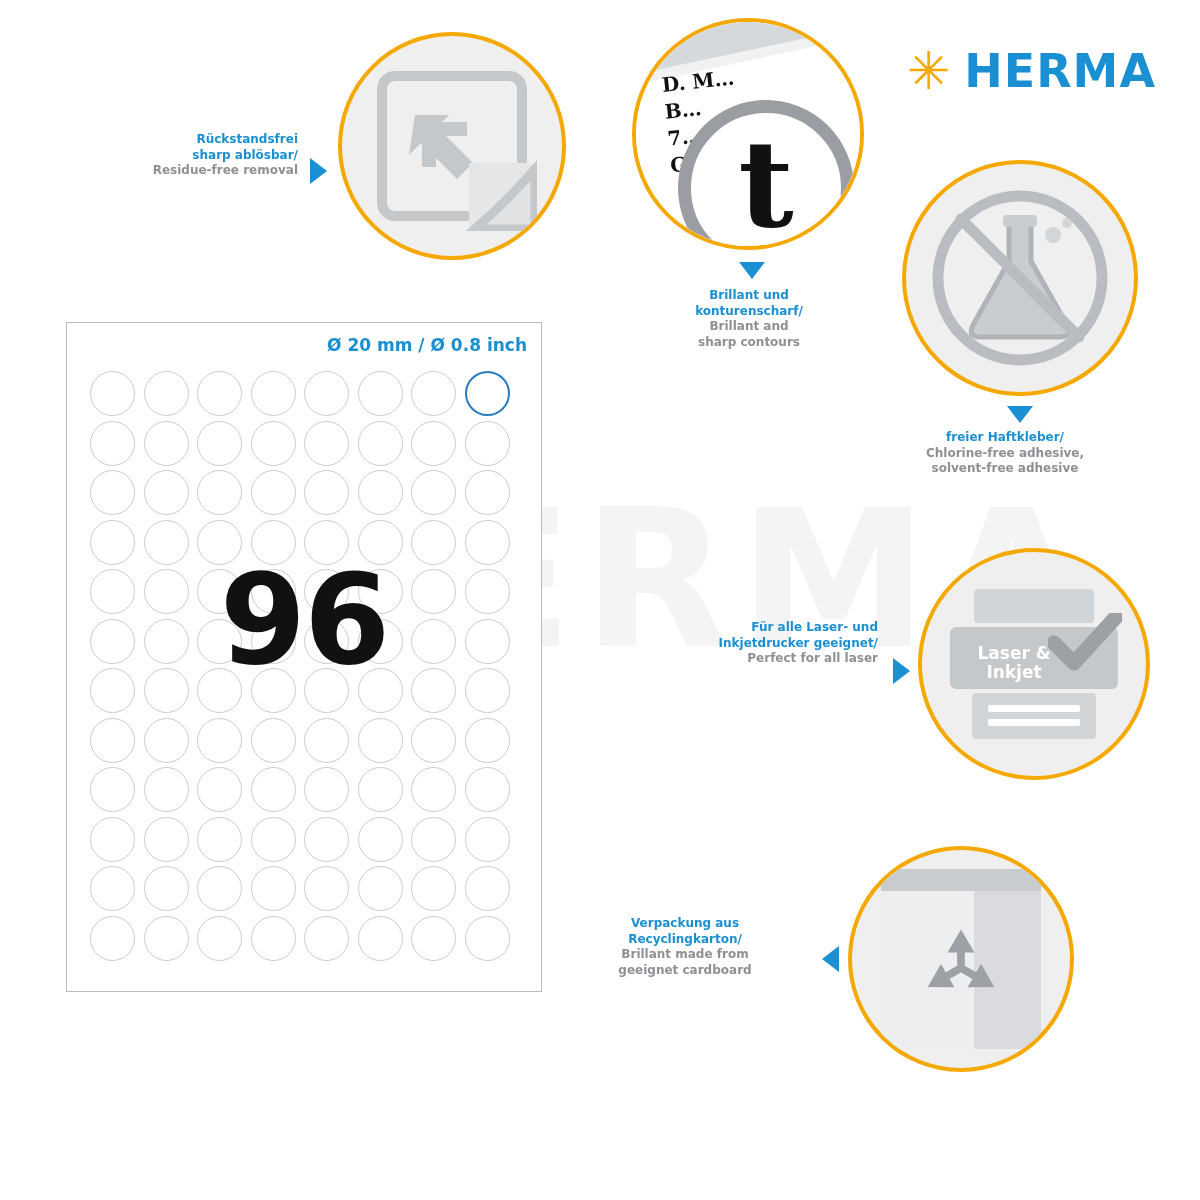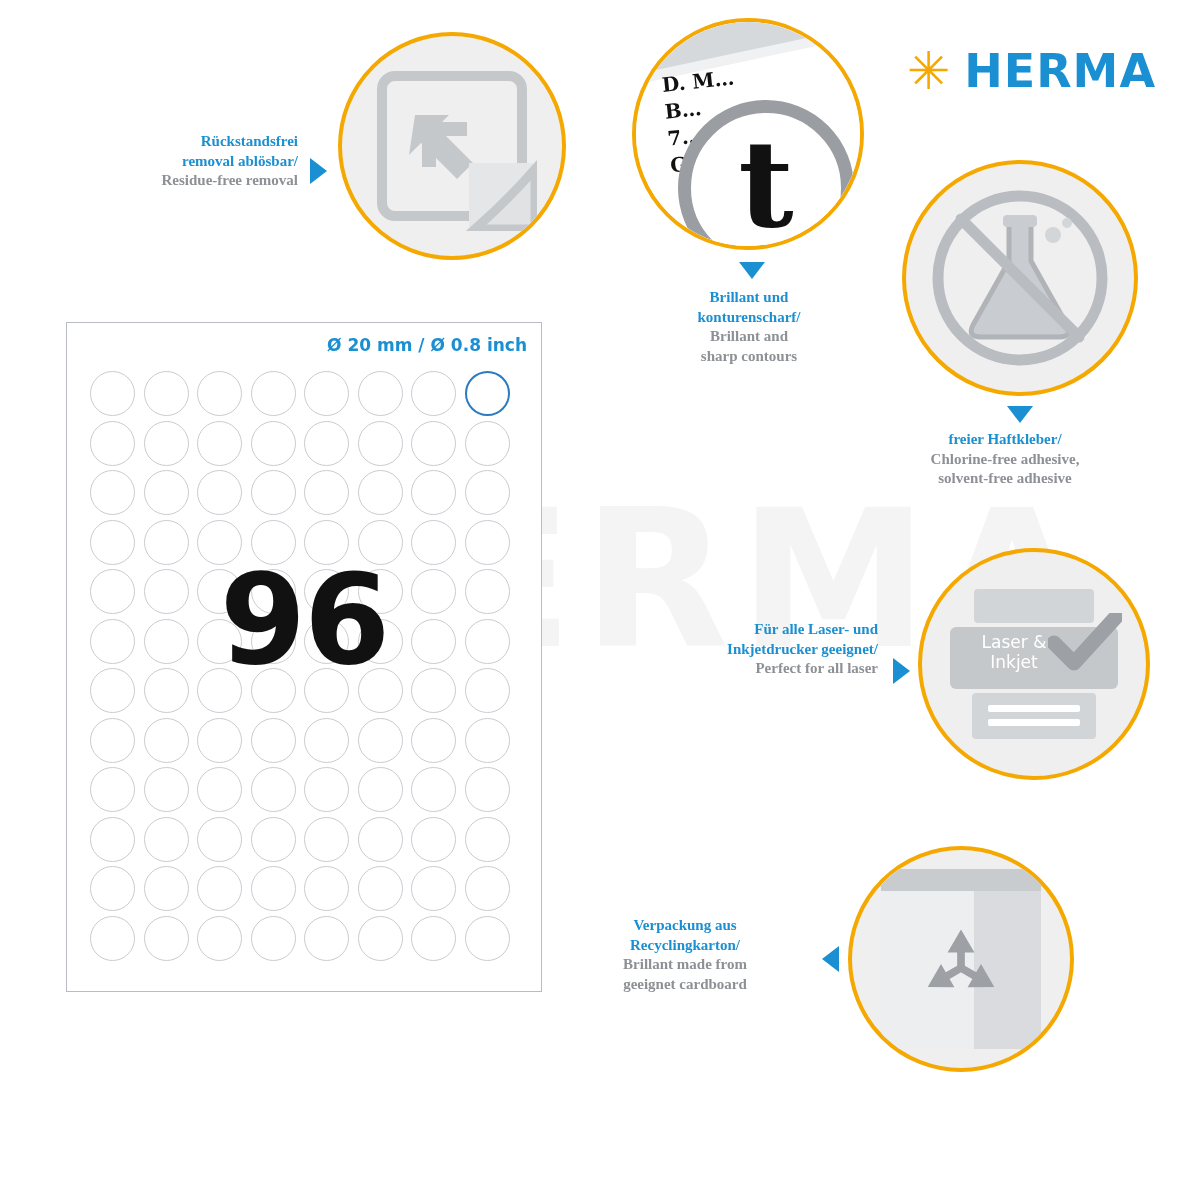--- a/index.html
+++ b/index.html
@@ -76,22 +76,21 @@
     background:#efefef;
     border:4px solid #f5a800;
     box-sizing:border-box;
     z-index:3;
     overflow:hidden;
   }
   .cap{
     position:absolute;
     z-index:4;
     line-height:1.3;
-    font-size:15px;
-    font-family:Liberation Serif, serif;
+    font-size:12px;
   }
   .cap .de{color:#1a8fd1;font-weight:bold;display:block;}
   .cap .en{color:#8d9094;font-weight:bold;display:block;}
   .cap.right{text-align:right;}
   .cap.center{text-align:center;}
 
   .tri{position:absolute;width:0;height:0;z-index:4;}
   .tri.l{border-top:13px solid transparent;border-bottom:13px solid transparent;border-left:17px solid #1a8fd1;}
   .tri.r{border-top:13px solid transparent;border-bottom:13px solid transparent;border-right:17px solid #1a8fd1;}
   .tri.d{border-left:13px solid transparent;border-right:13px solid transparent;border-top:17px solid #1a8fd1;}
@@ -145,22 +144,22 @@
 
   .printer{position:relative;width:180px;height:150px;}
   .printer .top{position:absolute;left:30px;top:0;width:120px;height:34px;background:#d2d5d8;border-radius:4px;}
   .printer .body{position:absolute;left:6px;top:38px;width:168px;height:62px;background:#c5c8cb;border-radius:6px;}
   .printer .out{position:absolute;left:28px;top:104px;width:124px;height:46px;background:#d2d5d8;border-radius:4px;}
   .printer .line{position:absolute;background:#fff;height:7px;border-radius:2px;}
   .printer .t1{left:44px;top:116px;width:92px;}
   .printer .t2{left:44px;top:130px;width:92px;}
   .printer .tag{
     position:absolute;left:18px;top:44px;width:104px;height:50px;
-    color:#fff;font-weight:normal;font-size:17px;line-height:1.15;
-    display:flex;align-items:flex-start;justify-content:center;text-align:center;
+    color:#fff;font-weight:bold;font-size:17px;line-height:1.15;
+    display:flex;align-items:flex-end;justify-content:center;text-align:center;
   }
   .printer .check{
     position:absolute;right:2px;top:24px;width:74px;height:62px;
   }
 
   .recycle{position:relative;width:160px;height:180px;}
   .recycle .box{position:absolute;inset:0;background:#d9dbde;border-radius:3px;}
   .recycle .boxlight{position:absolute;left:0;top:0;width:58%;height:100%;background:#eceef0;}
   .recycle .flap{position:absolute;left:0;top:0;width:100%;height:22px;background:#c9cccf;}
   .recycle .sym{position:absolute;left:50%;top:54%;transform:translate(-50%,-50%);}
@@ -294,21 +293,21 @@
       <div class="peel" style="background:#e4e6e8;border-right:none;border-bottom:none;"></div>
       <svg width="80" height="80" viewBox="0 0 80 80" style="position:absolute;right:-10px;bottom:-10px;">
         <path d="M78 78 L78 18 Q50 50 18 78 Z" fill="#e0e2e4" stroke="#c5c8cb" stroke-width="9"></path>
       </svg>
     </div>
   </div>
 </div>
 <div class="tri l" style="left:310px;top:158px;"></div>
 <div class="cap right" style="left:20px;top:132px;width:278px;">
   <span class="de">Rückstandsfrei</span>
-  <span class="de">removal ablösbar/</span>
+  <span class="de">sharp ablösbar/</span>
   <span class="en">Residue-free removal</span>
 </div>
 
 <div class="bubble" style="left:632px;top:18px;width:232px;height:232px;">
   <div class="env">
     <div class="band"></div>
     <div class="band2"></div>
     <div class="addr">
       <div>D. M…</div>
       <div>B…</div>

